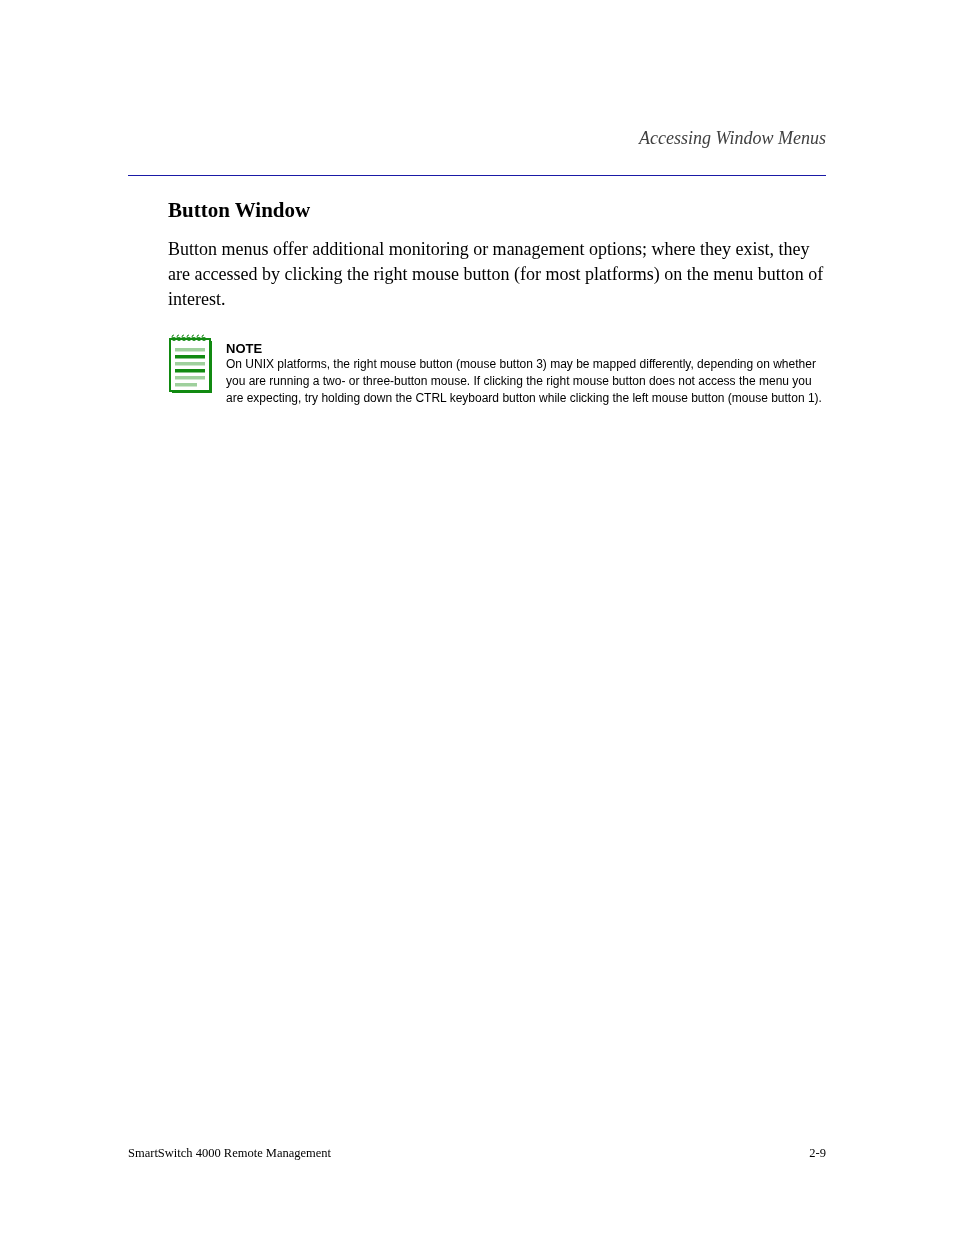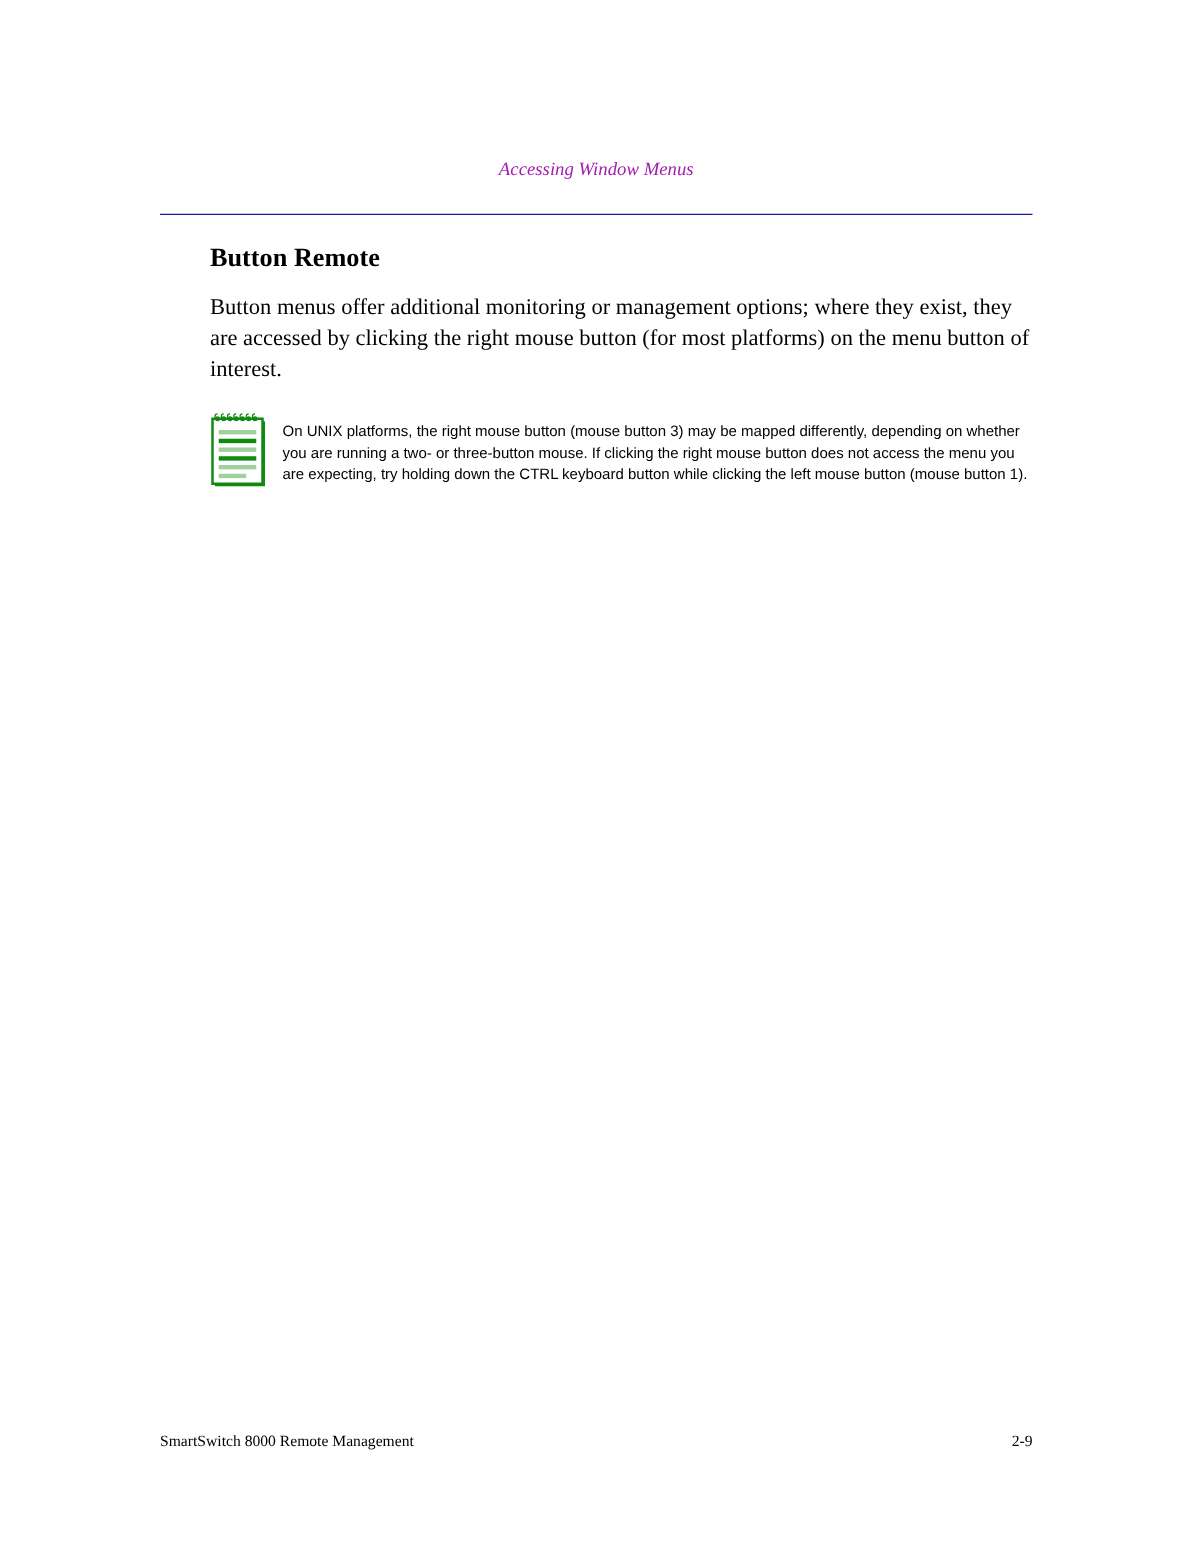--- a/index.html
+++ b/index.html
@@ -11,24 +11,24 @@
     height: 1235px;
     position: relative;
   }
   .page {
     padding: 128px 128px 0 128px;
   }
   .header-area {
     margin-bottom: 8px;
   }
   .section-title {
-    text-align: center;
-    font-size: 15px;
+    text-align: right;
+    font-size: 18px;
     font-style: italic;
-    color: #a21caf;
+    color: #404040;
     margin-bottom: 26px;
     font-family: "Times New Roman", Times, serif;
   }
   .divider {
     border: none;
     border-top: 1.2px solid #1a1aa6;
     margin: 0 0 22px 0;
   }
   .heading {
     font-family: "Times New Roman", Times, serif;
@@ -88,21 +88,21 @@
 </style>
 </head>
 <body>
 
 <div class="page">
   <div class="header-area">
     <div class="section-title">Accessing Window Menus</div>
     <hr class="divider">
   </div>
 
-  <h2 class="heading">Button Remote</h2>
+  <h2 class="heading">Button Window</h2>
 
   <p class="body-text">Button menus offer additional monitoring or management options; where they exist, they are accessed by clicking the right mouse button (for most platforms) on the menu button of interest.</p>
 
   <div class="note-table">
     <div class="note-icon-cell">
       <svg class="notepad-icon" viewBox="0 0 46 62">
 
         <rect x="4" y="8" width="40" height="52" fill="#118a11"></rect>
 
         <rect x="2" y="6" width="40" height="52" fill="#ffffff" stroke="#118a11" stroke-width="2"></rect>
@@ -130,21 +130,22 @@
           <rect x="7" y="15" width="30" height="3.5" fill="#9fd09d"></rect>
           <rect x="7" y="22" width="30" height="3.5" fill="#118a11"></rect>
           <rect x="7" y="29" width="30" height="3.5" fill="#9fd09d"></rect>
           <rect x="7" y="36" width="30" height="3.5" fill="#118a11"></rect>
           <rect x="7" y="43" width="30" height="3.5" fill="#9fd09d"></rect>
           <rect x="7" y="50" width="22" height="3.5" fill="#9fd09d"></rect>
         </g>
       </svg>
     </div>
     <div class="note-text-cell">
+      <div class="note-label">NOTE</div>
       <div class="note-body">On UNIX platforms, the right mouse button (mouse button 3) may be mapped differently, depending on whether you are running a two- or three-button mouse. If clicking the right mouse button does not access the menu you are expecting, try holding down the CTRL keyboard button while clicking the left mouse button (mouse button 1).</div>
     </div>
   </div>
 </div>
 
 <div class="footer">
-  <span>SmartSwitch 8000 Remote Management</span>
+  <span>SmartSwitch 4000 Remote Management</span>
   <span>2-9</span>
 </div>
 
 </body></html>

